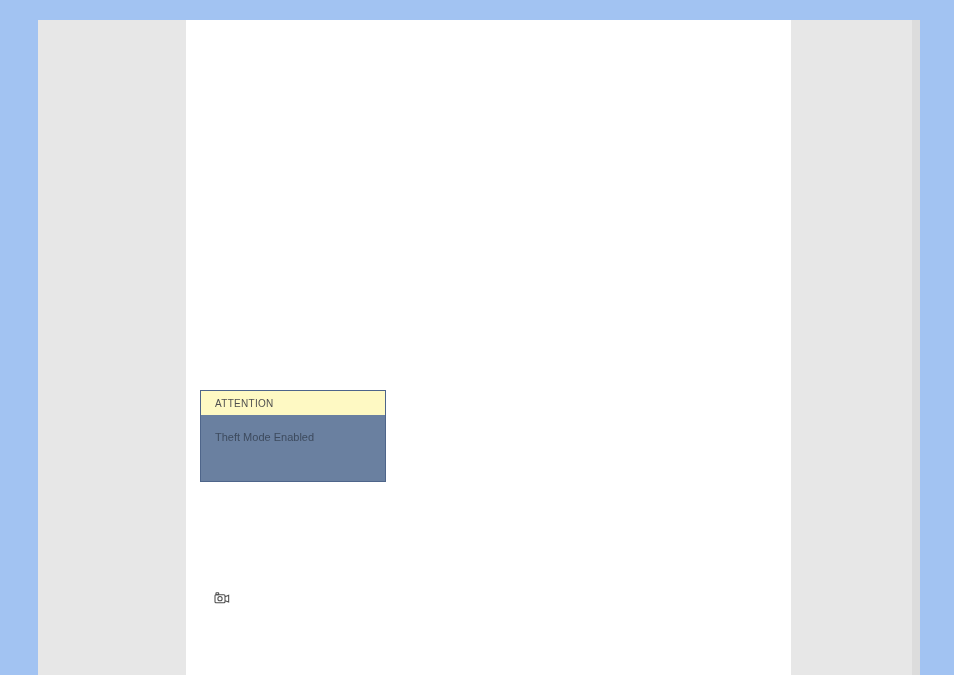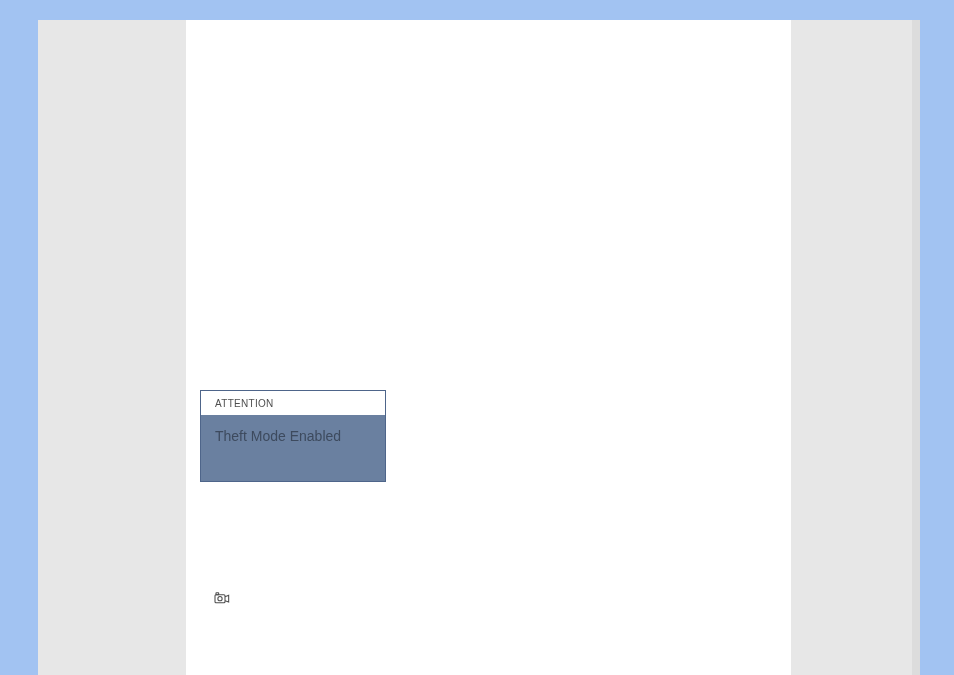--- a/index.html
+++ b/index.html
@@ -42,36 +42,36 @@
     .notice-box {
       position: absolute;
       top: 370px;
       left: 14px;
       width: 186px;
       height: 92px;
       border: 1px solid #4e658a;
       background-color: #6a80a0;
     }
     .notice-header {
-      background-color: #ffffff;
+      background-color: #fef9c3;
       height: 24px;
       display: flex;
       align-items: center;
       padding-left: 14px;
     }
     .notice-header-text {
       font-size: 10px;
       color: #4e4e4e;
       letter-spacing: 0.3px;
     }
     .notice-body {
       padding: 12px 14px;
     }
     .notice-body-text {
-      font-size: 14px;
+      font-size: 11px;
       color: #3d4a5e;
     }
     .camera-icon {
       position: absolute;
       top: 570px;
       left: 28px;
       width: 16px;
       height: 12px;
       color: #4e4e4e;
     }

